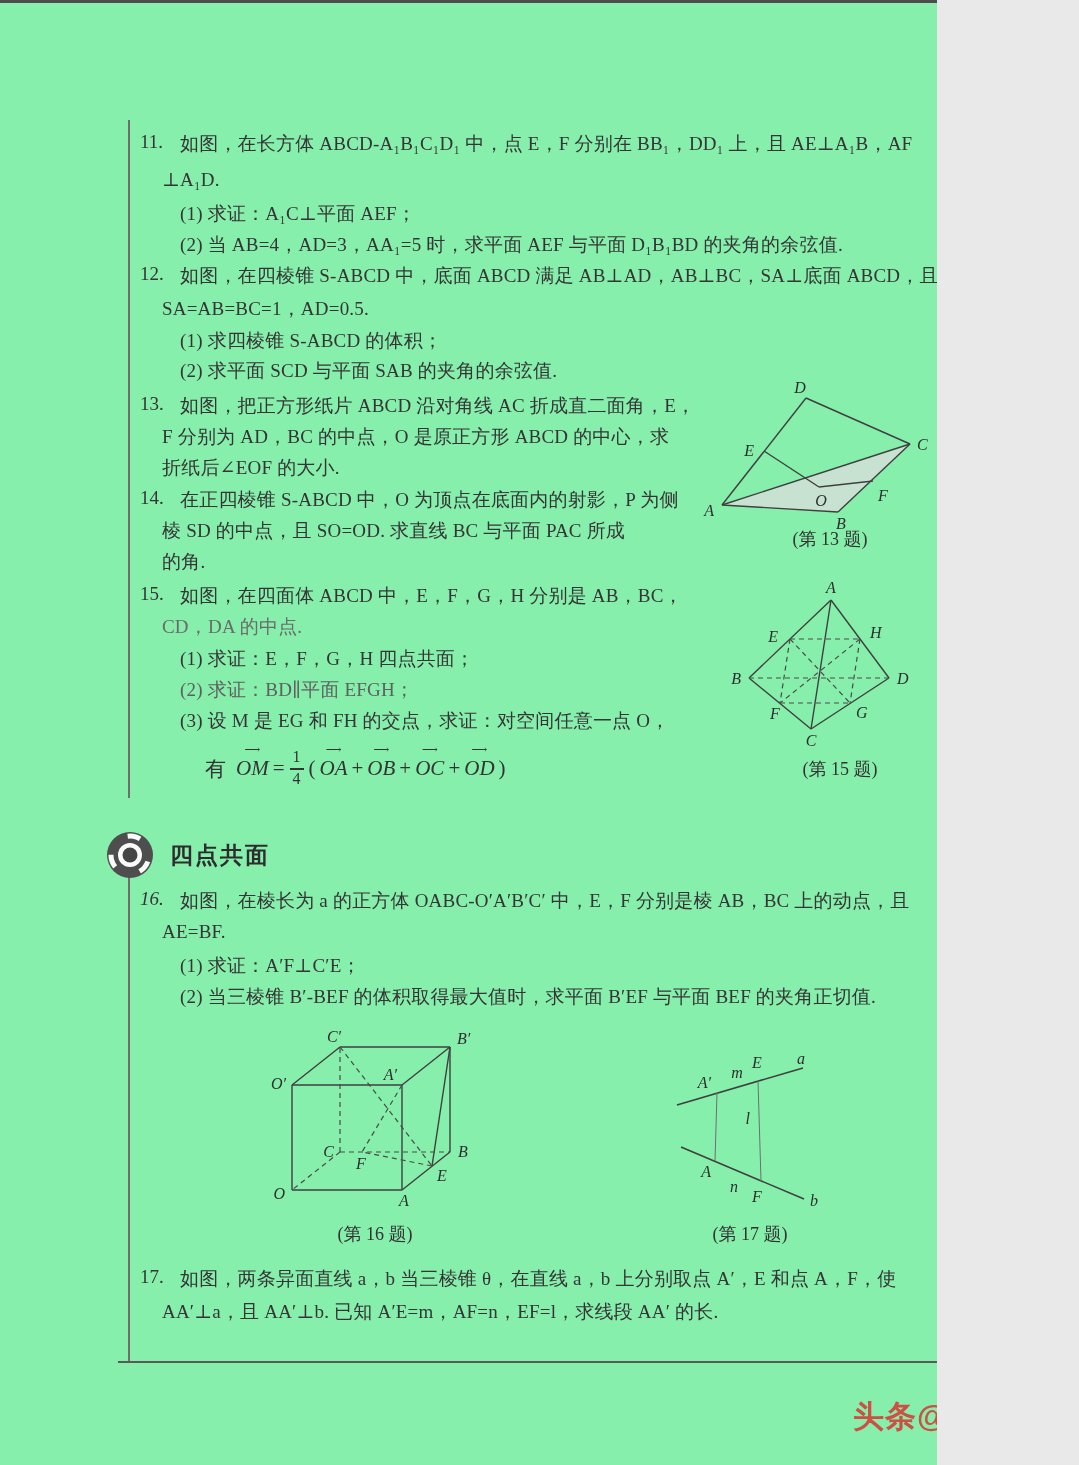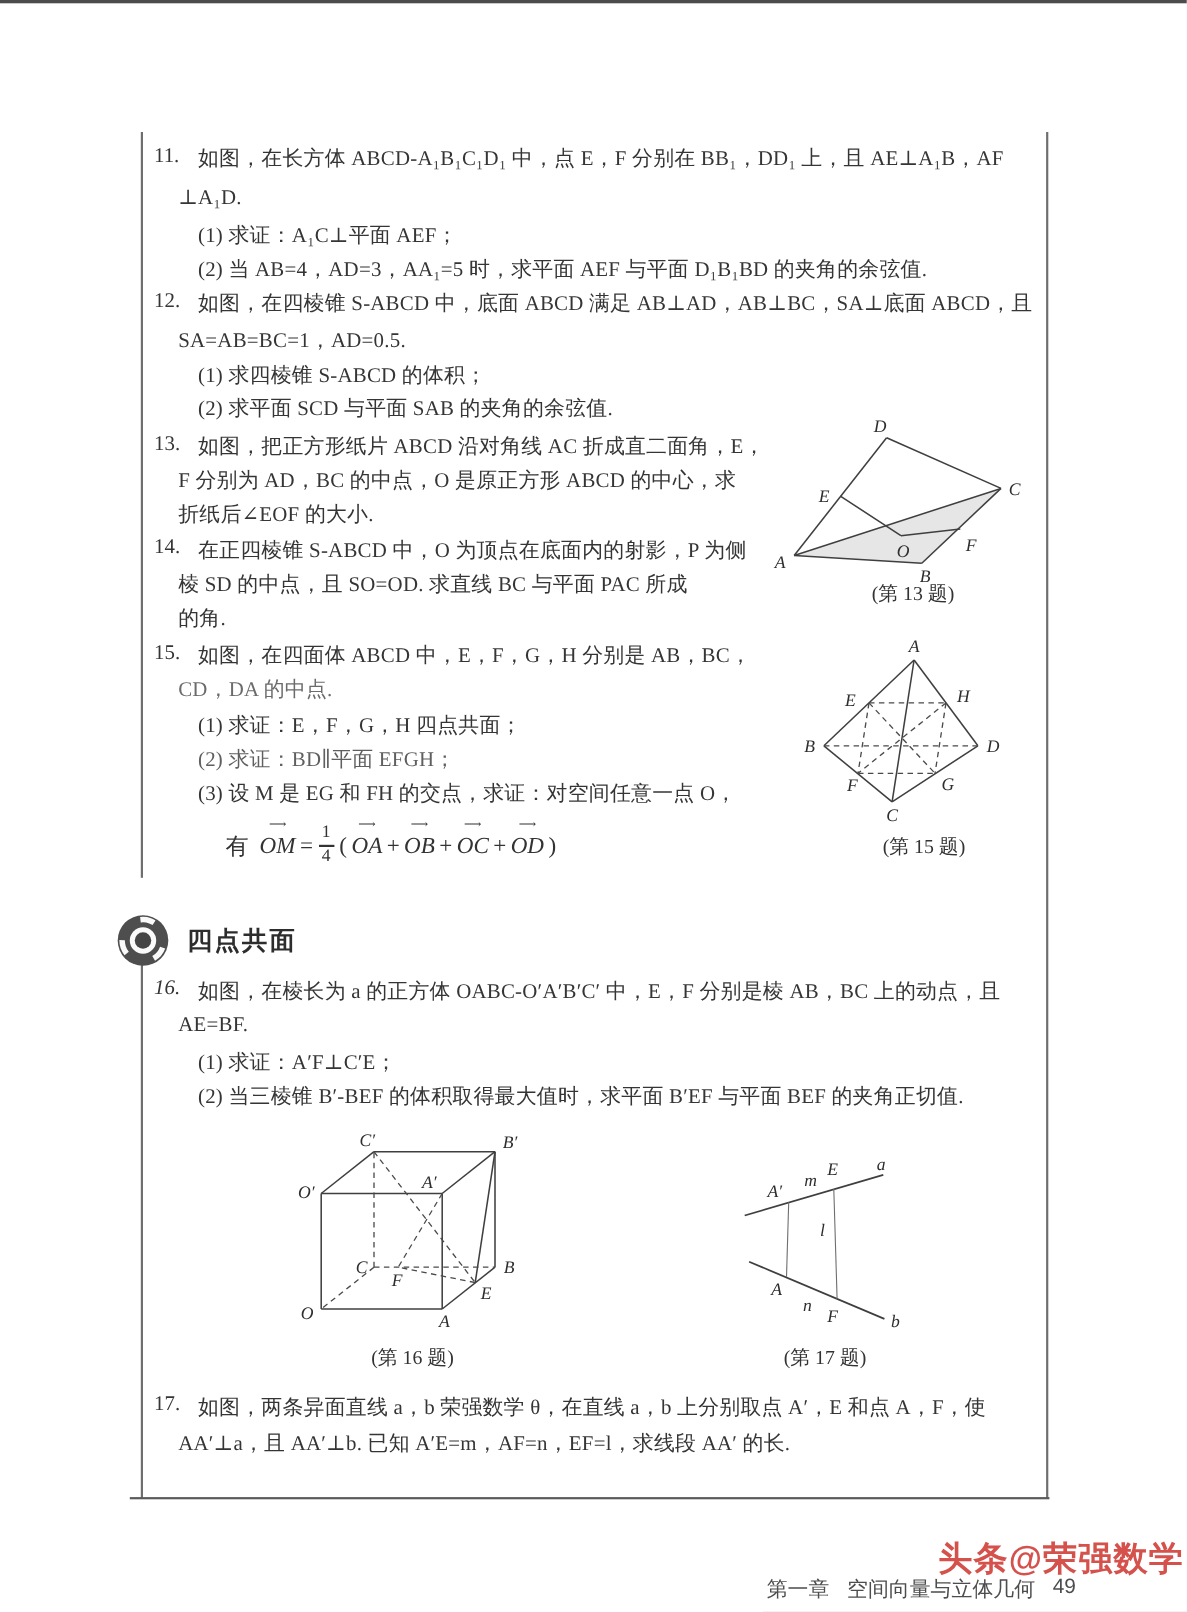--- a/index.html
+++ b/index.html
@@ -1,17 +1,17 @@
 <!DOCTYPE html>
 <html><head>
 <meta charset="utf-8">
 <style>
   html,body{margin:0;padding:0;background:#e9e9e9;}
   .page{
-    position:relative;width:1079px;height:1465px;background:#ffffff;
+    position:relative;width:937px;height:1465px;background:#86efac;
     font-family:"Liberation Serif","DejaVu Serif",serif;color:#333;overflow:hidden;
   }
   .top-edge{position:absolute;left:0;top:0;width:1079px;height:3px;background:#4c4c4c;}
   .vline{position:absolute;width:2px;background:#6e6e6e;}
   .hline{position:absolute;height:2px;background:#5a5a5a;}
   .tl{position:absolute;font-size:19px;white-space:nowrap;letter-spacing:.2px;color:#353535;}
   .pnum{position:absolute;font-size:19px;color:#353535;}
   .sec-title{position:absolute;font-size:23px;font-weight:bold;color:#2d2d2d;
     font-family:"Liberation Sans","DejaVu Sans",sans-serif;letter-spacing:2px;}
   .cap{position:absolute;font-size:18px;color:#333;text-align:center;white-space:nowrap;}
@@ -217,24 +217,19 @@
     <text x="750" y="1124" text-anchor="end">l</text>
     <text x="711" y="1177" text-anchor="end">A</text>
     <text x="734" y="1192" text-anchor="middle">n</text>
     <text x="757" y="1202" text-anchor="middle">F</text>
     <text x="810" y="1206">b</text>
   </svg>
   <div class="cap" style="left:675px;top:1222px;width:150px;">(第 17 题)</div>
 
   <div>
     <div class="pnum" style="left:140px;top:1266px;">17.</div>
-    <div class="tl" style="left:180px;top:1266px;">如图，两条异面直线 a，b 荣强数学 θ，在直线 a，b 上分别取点 A′，E 和点 A，F，使</div>
+    <div class="tl" style="left:180px;top:1266px;">如图，两条异面直线 a，b 当三棱锥 θ，在直线 a，b 上分别取点 A′，E 和点 A，F，使</div>
     <div class="tl" style="left:162px;top:1299px;">AA′⊥a，且 AA′⊥b. 已知 A′E=m，AF=n，EF=l，求线段 AA′ 的长.</div>
   </div>
 
   <div class="watermark">头条@荣强数学</div>
-  <div class="footer">
-    <span>第一章</span>
-    <span>空间向量与立体几何</span>
-    <span>49</span>
-  </div>
 
 </div>
 
 </body></html>

